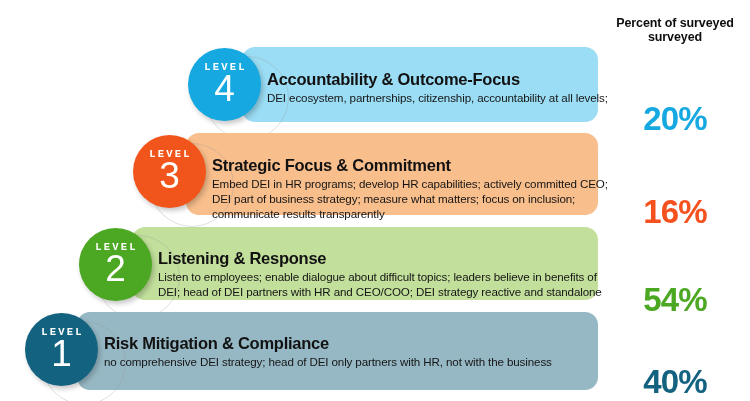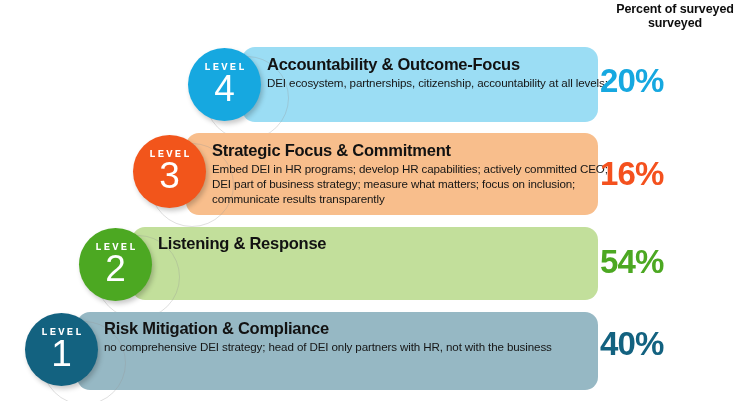--- a/index.html
+++ b/index.html
@@ -18,21 +18,21 @@
 
   #infographic {
     position: relative;
     width: 750px;
     height: 401px;
   }
 
   
   .header-caption {
     position: absolute;
-    top: 2px;
+    top: 16px;
     left: 600px;
     width: 150px;
     text-align: center;
     font-size: 12.5px;
     font-weight: bold;
     line-height: 14.2px;
     color: #0d0d0d;
     letter-spacing: -0.1px;
   }
   .header-caption .cap-line { display: block; }
@@ -92,41 +92,43 @@
   .bar-text {
     position: absolute;
     box-sizing: border-box;
   }
   .bar-title {
     font-size: 16.5px;
     font-weight: bold;
     color: #121212;
     line-height: 20px;
     letter-spacing: -0.25px;
-    margin: 1px 0 1px 0;
+    margin: 16px 0 1px 0;
     white-space: nowrap;
   }
   .bar-desc {
     font-size: 11.6px;
     font-weight: normal;
     color: #151515;
     line-height: 15.2px;
     letter-spacing: -0.12px;
     margin: 0;
   }
   .bar-desc .desc-line { display: block; white-space: nowrap; }
 
   
   .pct {
     position: absolute;
     left: 600px;
     width: 150px;
+    text-align: center;
     font-size: 33px;
     font-weight: bold;
     letter-spacing: -0.8px;
+    margin-top: 38px;
   }
 </style>
 </head>
 <body>
 
 <div id="infographic">
 
   <div class="header-caption">
     <span class="cap-line">Percent of surveyed</span>
     <span class="cap-line">surveyed</span>
@@ -168,20 +170,24 @@
 
   <div class="level-row">
     <div class="bar" style="left: 132px; top: 227px; width: 466px; height: 73px; background: rgb(194, 223, 155);"></div>
     <div class="ghost-ring" style="left:96px; top:235px; width:84px; height:84px;"></div>
     <div class="badge" style="left: 79px; top: 228px; width: 73px; height: 73px; background: rgb(76, 168, 34);">
       <span class="badge-word">LEVEL</span>
       <span class="badge-num">2</span>
     </div>
     <div class="bar-text" style="left:158px; top:232px; width:436px;">
       <p class="bar-title">Listening &amp; Response</p>
+      <p class="bar-desc">
+        <span class="desc-line">Listen to employees; enable dialogue about difficult topics; leaders believe in benefits of</span>
+        <span class="desc-line">DEI; head of DEI partners with HR and CEO/COO; DEI strategy reactive and standalone</span>
+      </p>
     </div>
     <div class="pct" style="top:243px; color:#4CA822;">54%</div>
   </div>
 
   <div class="level-row">
     <div class="bar" style="left: 77px; top: 312px; width: 521px; height: 78px; background: rgb(150, 184, 196);"></div>
     <div class="ghost-ring" style="left:42px; top:321px; width:84px; height:84px;"></div>
     <div class="badge" style="left: 25px; top: 313px; width: 73px; height: 73px; background: rgb(19, 98, 128);">
       <span class="badge-word">LEVEL</span>
       <span class="badge-num">1</span>

